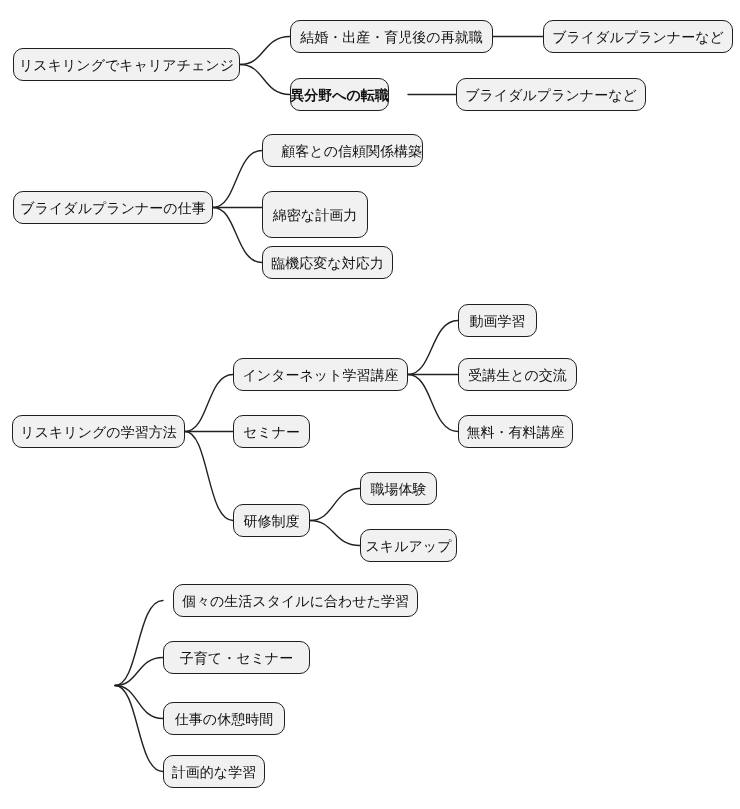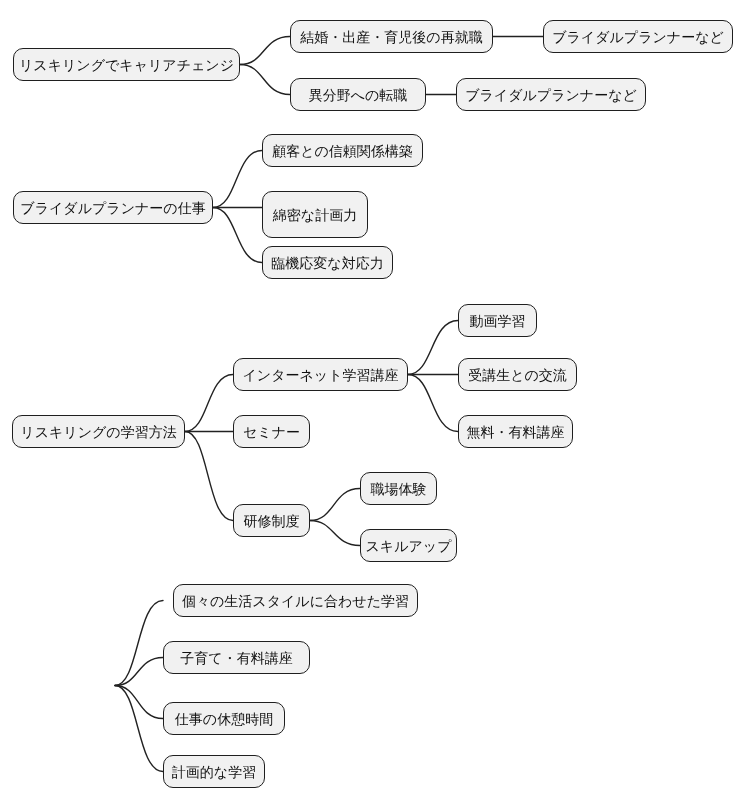--- a/index.html
+++ b/index.html
@@ -79,30 +79,30 @@
   <div id="node-layer">
       <div class="node" style="left: 13px; top: 48px; width: 227px; height: 33px;">
         <span>リスキリングでキャリアチェンジ</span>
       </div>
       <div class="node" style="left: 290px; top: 20px; width: 203px; height: 33px;">
         <span>結婚・出産・育児後の再就職</span>
       </div>
       <div class="node" style="left: 543px; top: 20px; width: 190px; height: 33px;">
         <span>ブライダルプランナーなど</span>
       </div>
-      <div class="node" style="left: 290px; top: 78px; width: 136px; height: 33px;">
+      <div class="node" style="left: 290px; top: 78px; width: 99px; height: 33px; font-weight: bold;">
         <span>異分野への転職</span>
       </div>
       <div class="node" style="left: 456px; top: 78px; width: 190px; height: 33px;">
         <span>ブライダルプランナーなど</span>
       </div>
       <div class="node" style="left: 13px; top: 191px; width: 200px; height: 33px;">
         <span>ブライダルプランナーの仕事</span>
       </div>
-      <div class="node" style="left: 262px; top: 134px; width: 161px; height: 33px;">
+      <div class="node" style="left: 262px; top: 134px; width: 161px; height: 33px; justify-content: flex-end;">
         <span>顧客との信頼関係構築</span>
       </div>
       <div class="node" style="left: 262px; top: 191px; width: 106px; height: 47px;">
         <span>綿密な計画力</span>
       </div>
       <div class="node" style="left: 262px; top: 246px; width: 131px; height: 33px;">
         <span>臨機応変な対応力</span>
       </div>
       <div class="node" style="left: 12px; top: 415px; width: 173px; height: 33px;">
         <span>リスキリングの学習方法</span>
@@ -128,21 +128,21 @@
       <div class="node" style="left: 360px; top: 472px; width: 77px; height: 33px;">
         <span>職場体験</span>
       </div>
       <div class="node" style="left: 360px; top: 529px; width: 97px; height: 33px;">
         <span>スキルアップ</span>
       </div>
       <div class="node" style="left: 173px; top: 584px; width: 245px; height: 33px;">
         <span>個々の生活スタイルに合わせた学習</span>
       </div>
       <div class="node" style="left: 163px; top: 641px; width: 147px; height: 33px;">
-        <span>子育て・有料講座</span>
+        <span>子育て・セミナー</span>
       </div>
       <div class="node" style="left: 163px; top: 702px; width: 122px; height: 33px;">
         <span>仕事の休憩時間</span>
       </div>
       <div class="node" style="left: 163px; top: 755px; width: 102px; height: 33px;">
         <span>計画的な学習</span>
       </div>
     </div>
 </div>
 

